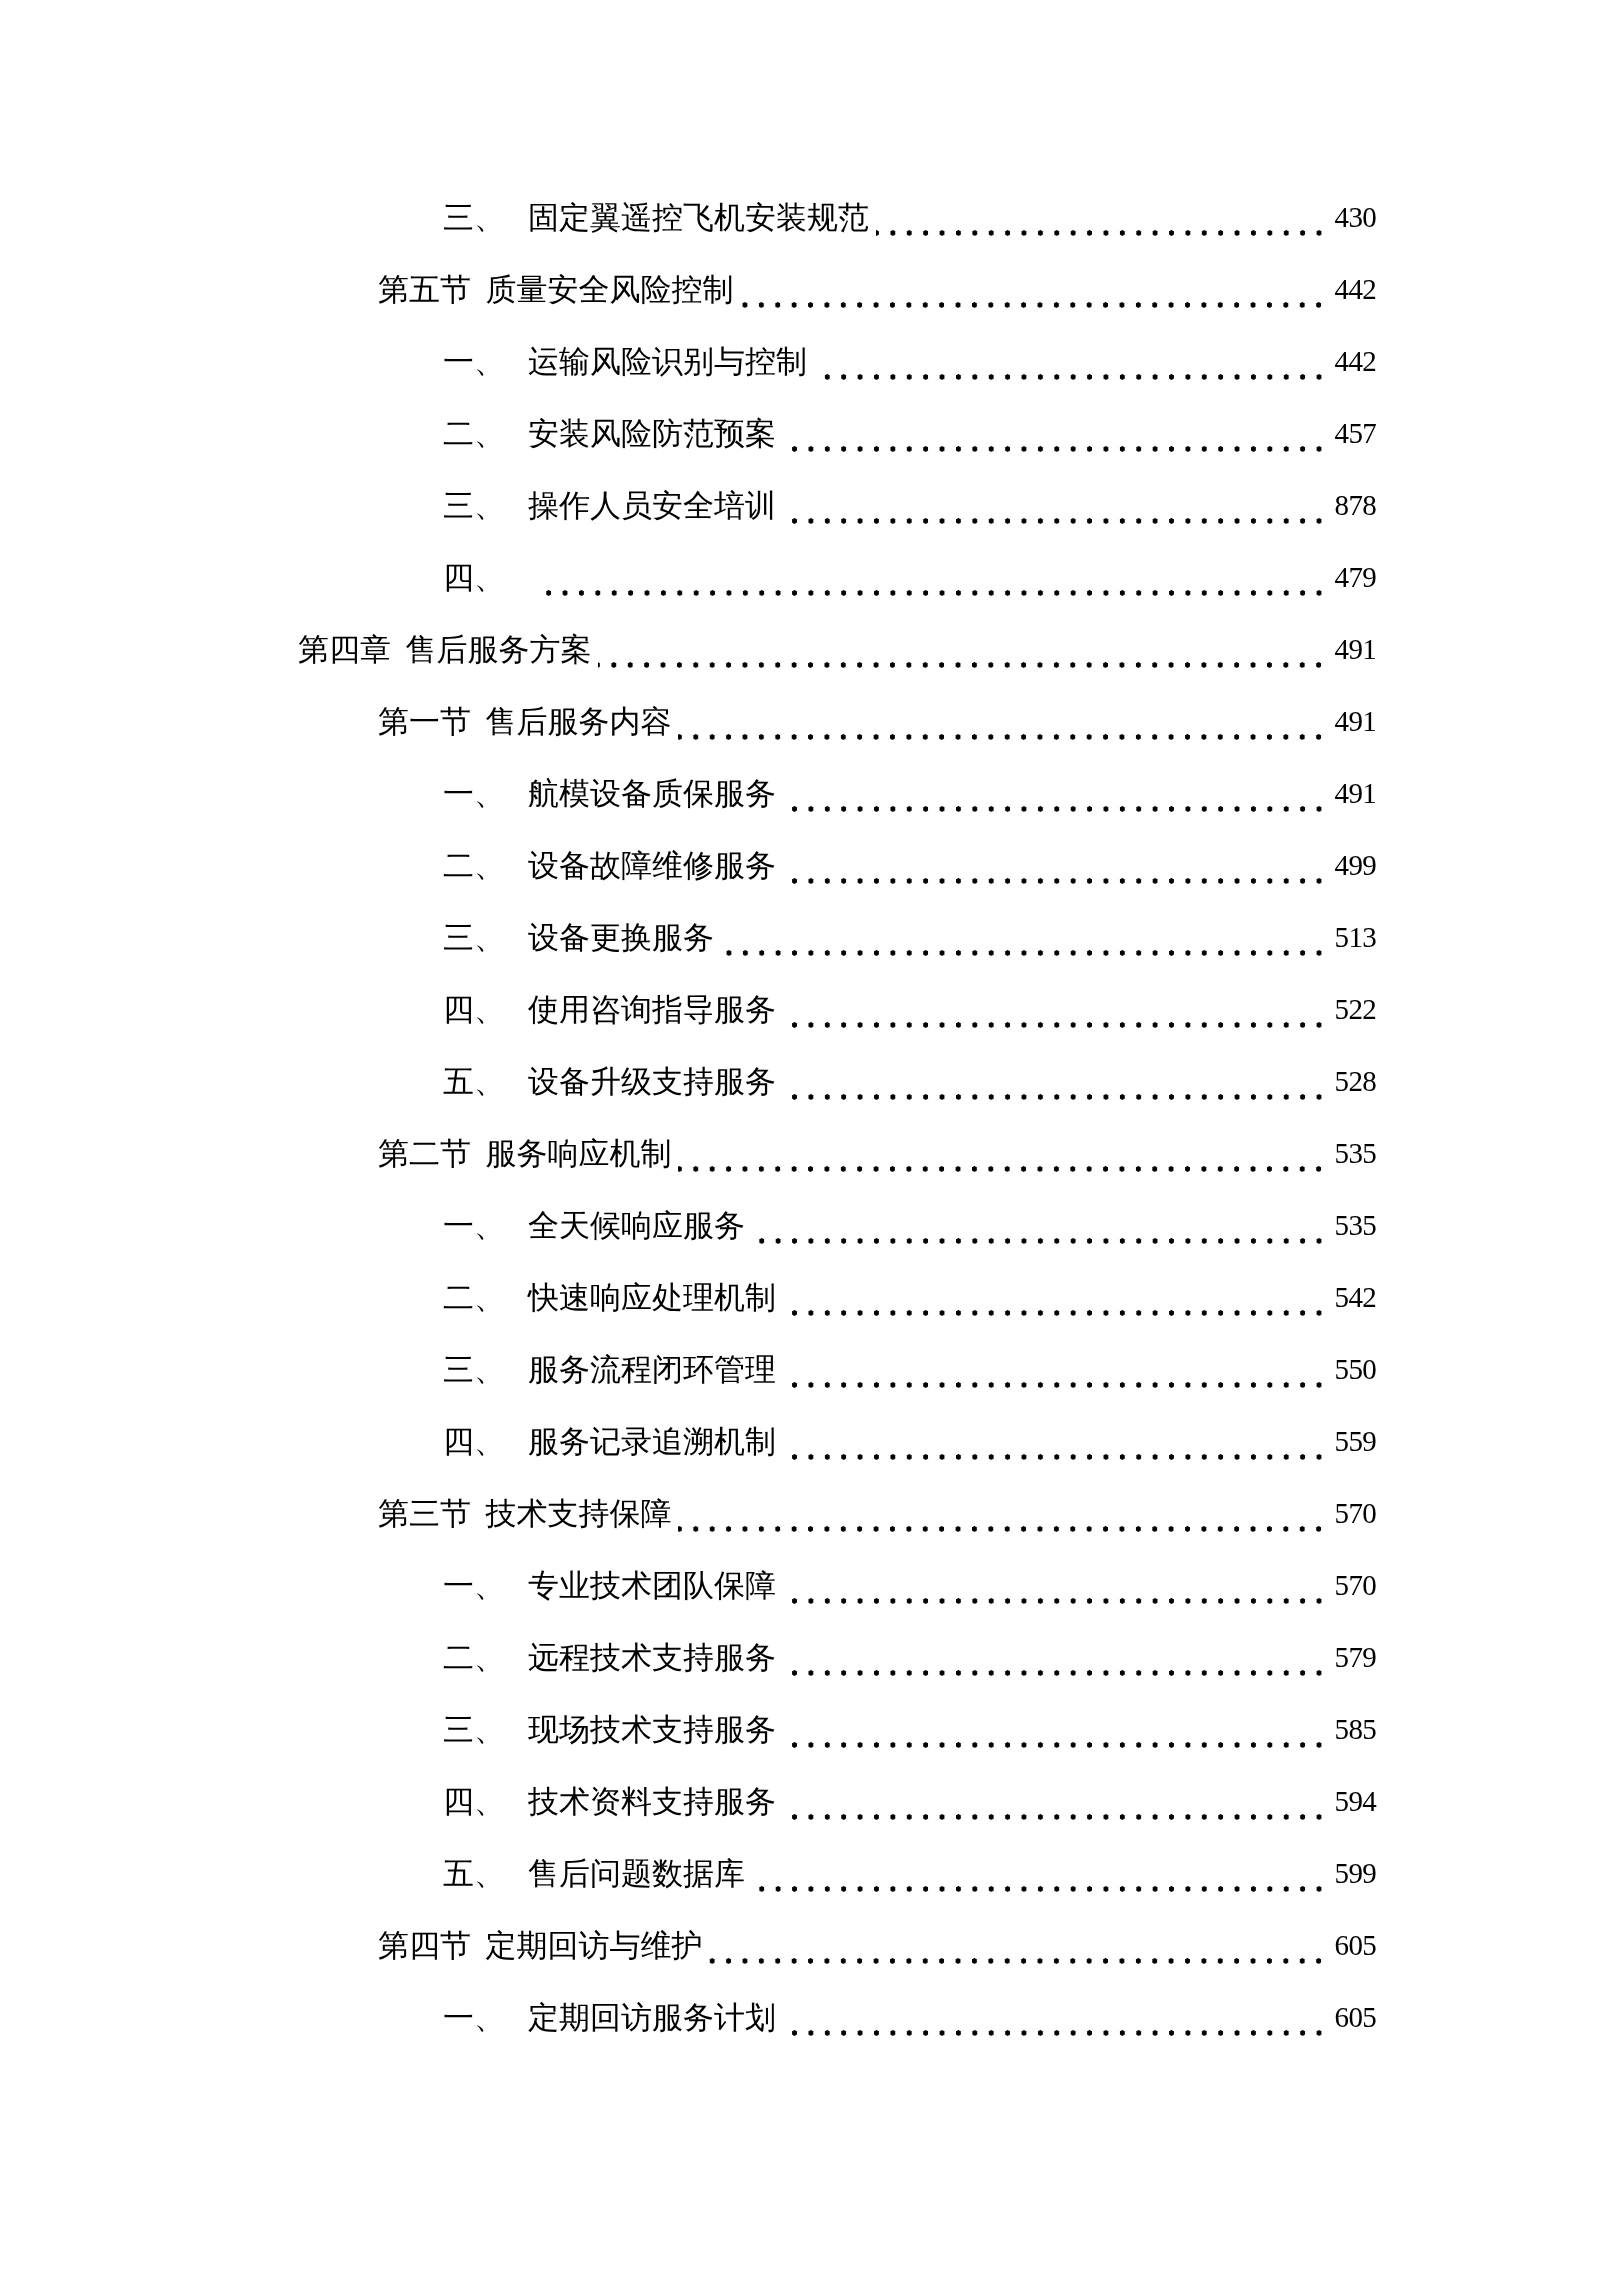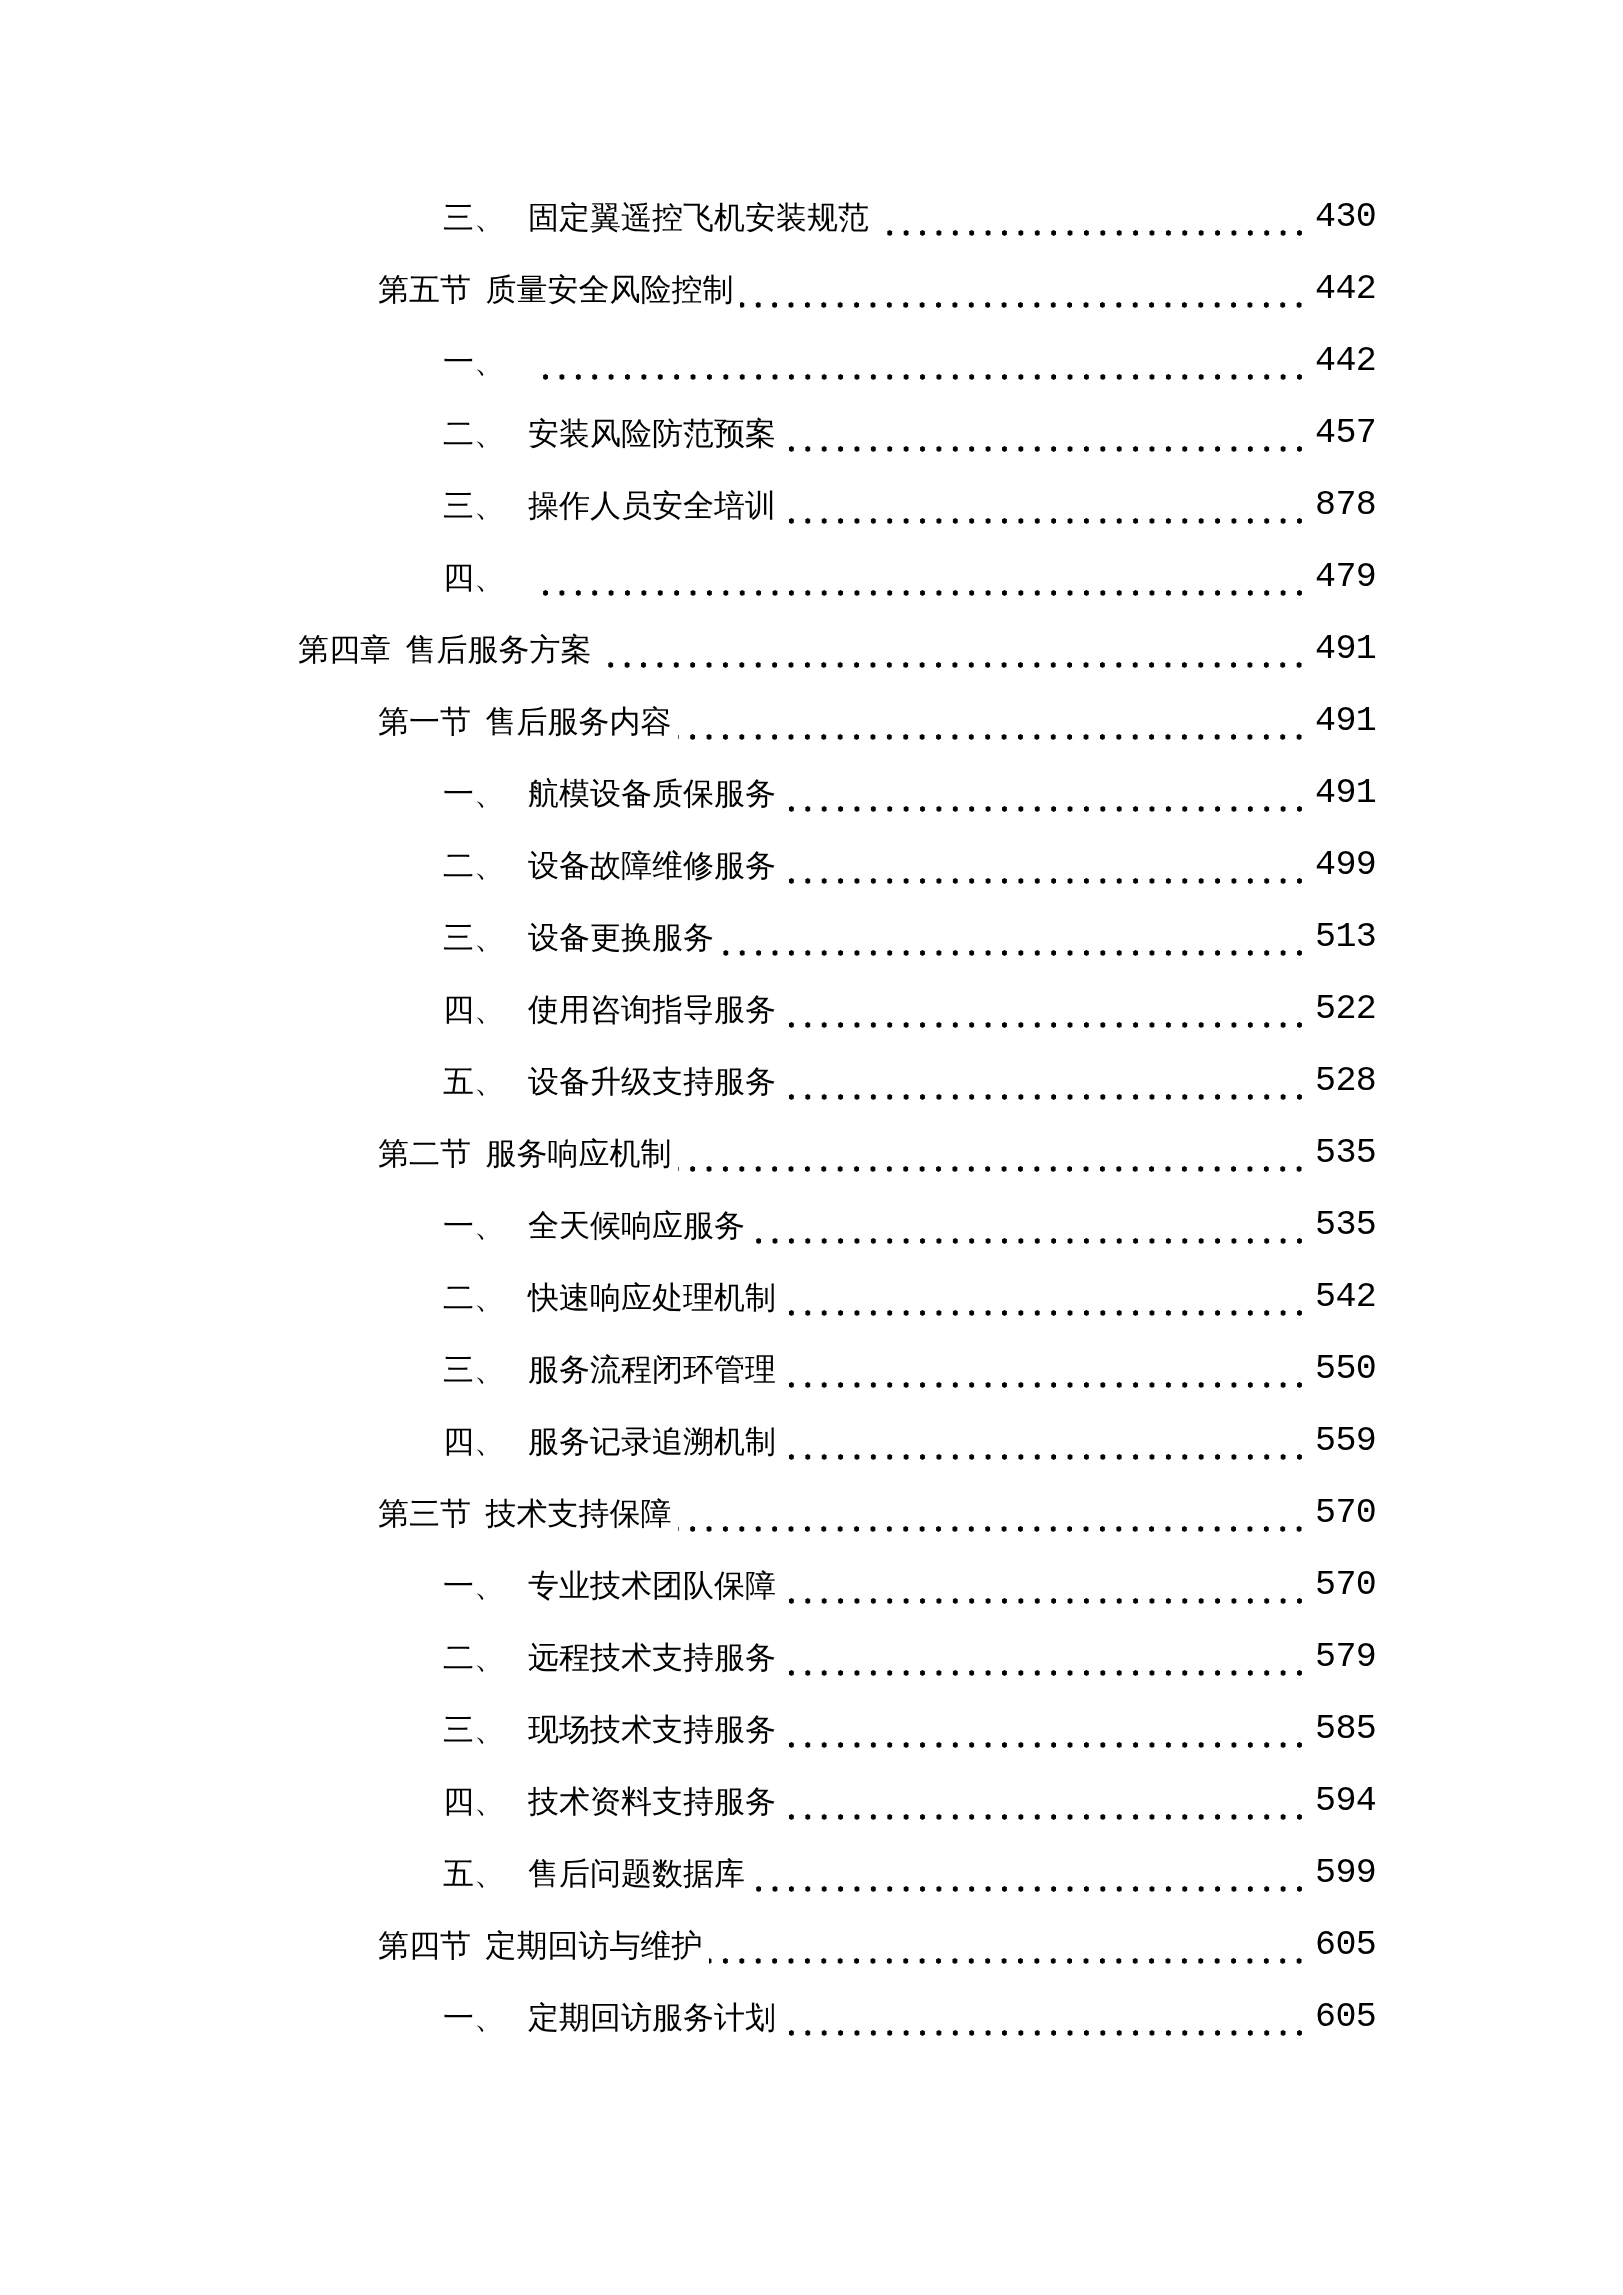--- a/index.html
+++ b/index.html
@@ -62,22 +62,22 @@
       align-self: center;
       position: relative;
       top: 3.9px;
       background-image: radial-gradient(circle, #000 2.4px, transparent 2.9px);
       background-size: 16.4px 7.9px;
       background-repeat: repeat-x;
       background-position: right bottom;
     }
     .page {
       flex: 0 0 auto;
-      font-family: Liberation Mono, monospace;
-      font-size: 35px;
+      font-family: Liberation Serif, serif;
+      font-size: 29px;
       letter-spacing: -0.7px;
     }
   </style>
 </head>
 <body>
 
 <div class="toc">
   <div class="toc-row lvl-3">
       <div class="toc-inner">
         <span class="num">三、</span>
@@ -90,20 +90,21 @@
       <div class="toc-inner">
         <span class="num">第五节</span>
         <span class="title">质量安全风险控制</span>
         <span class="leader"></span>
         <span class="page">442</span>
       </div>
     </div>
   <div class="toc-row lvl-3">
       <div class="toc-inner">
         <span class="num">一、</span>
+        <span class="title">运输风险识别与控制</span>
         <span class="leader"></span>
         <span class="page">442</span>
       </div>
     </div>
   <div class="toc-row lvl-3">
       <div class="toc-inner">
         <span class="num">二、</span>
         <span class="title">安装风险防范预案</span>
         <span class="leader"></span>
         <span class="page">457</span>

